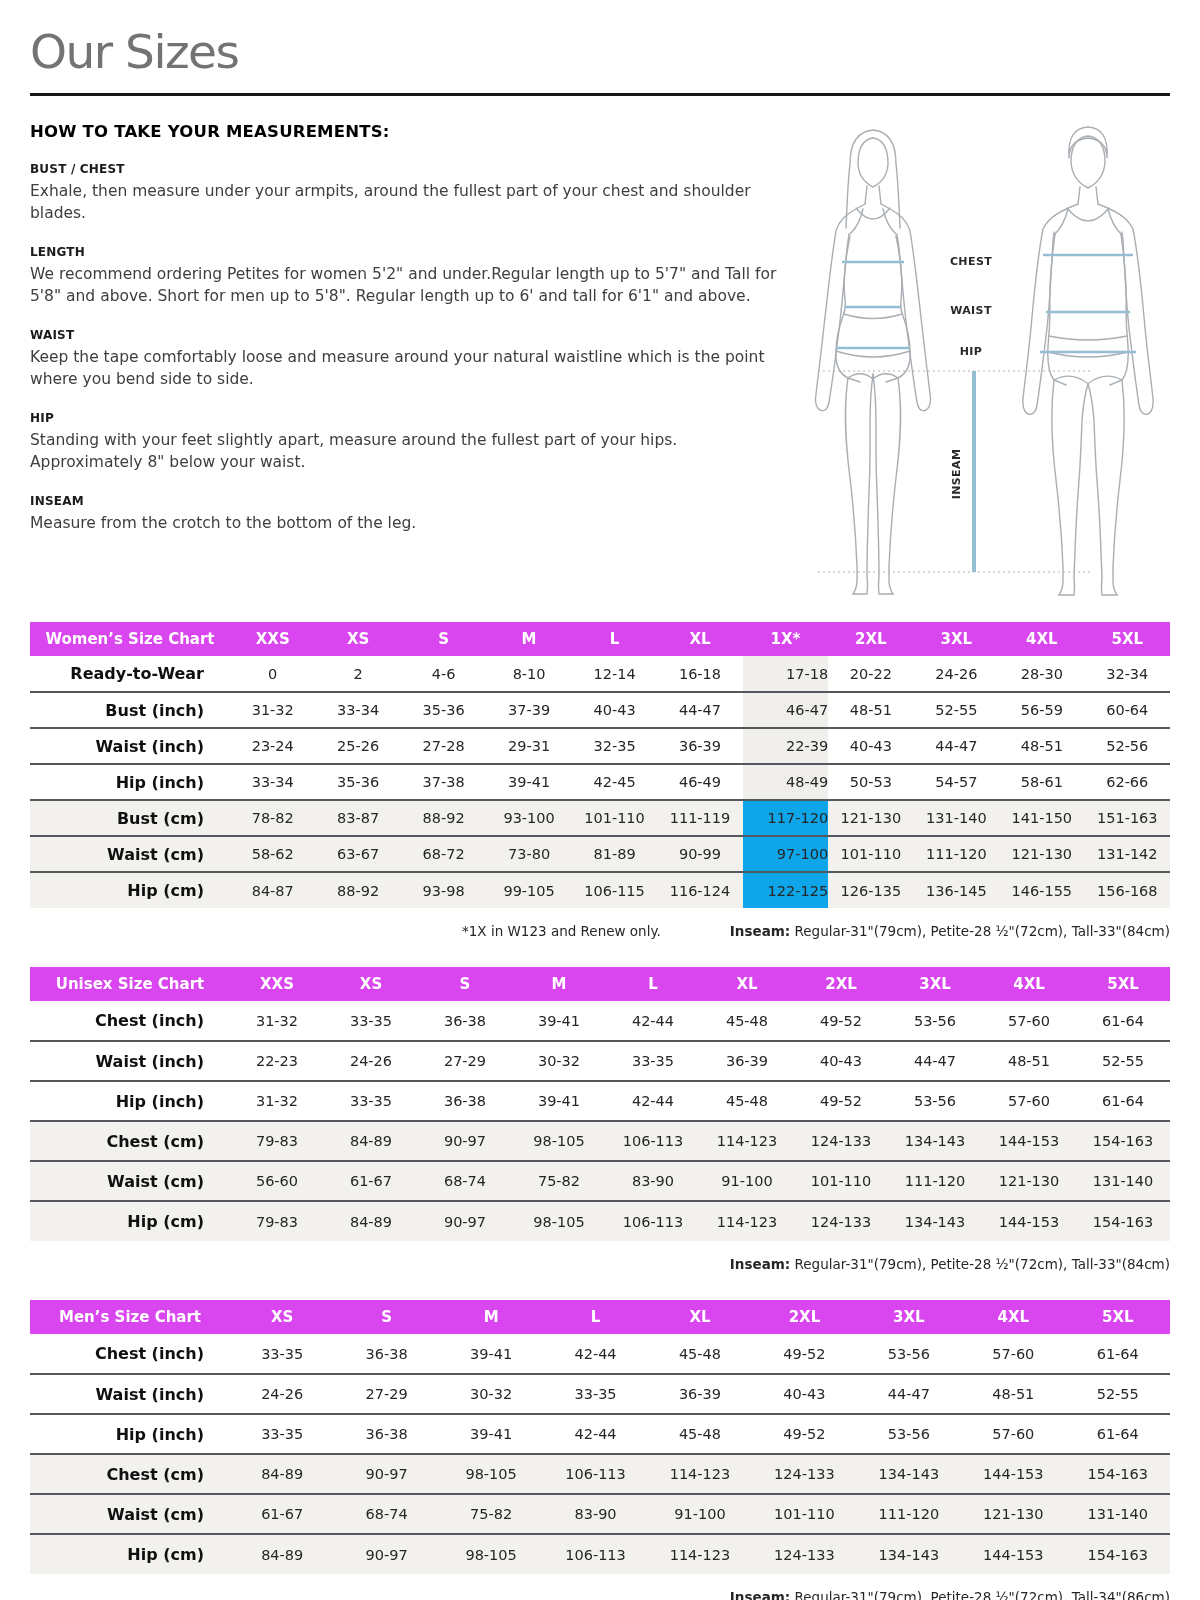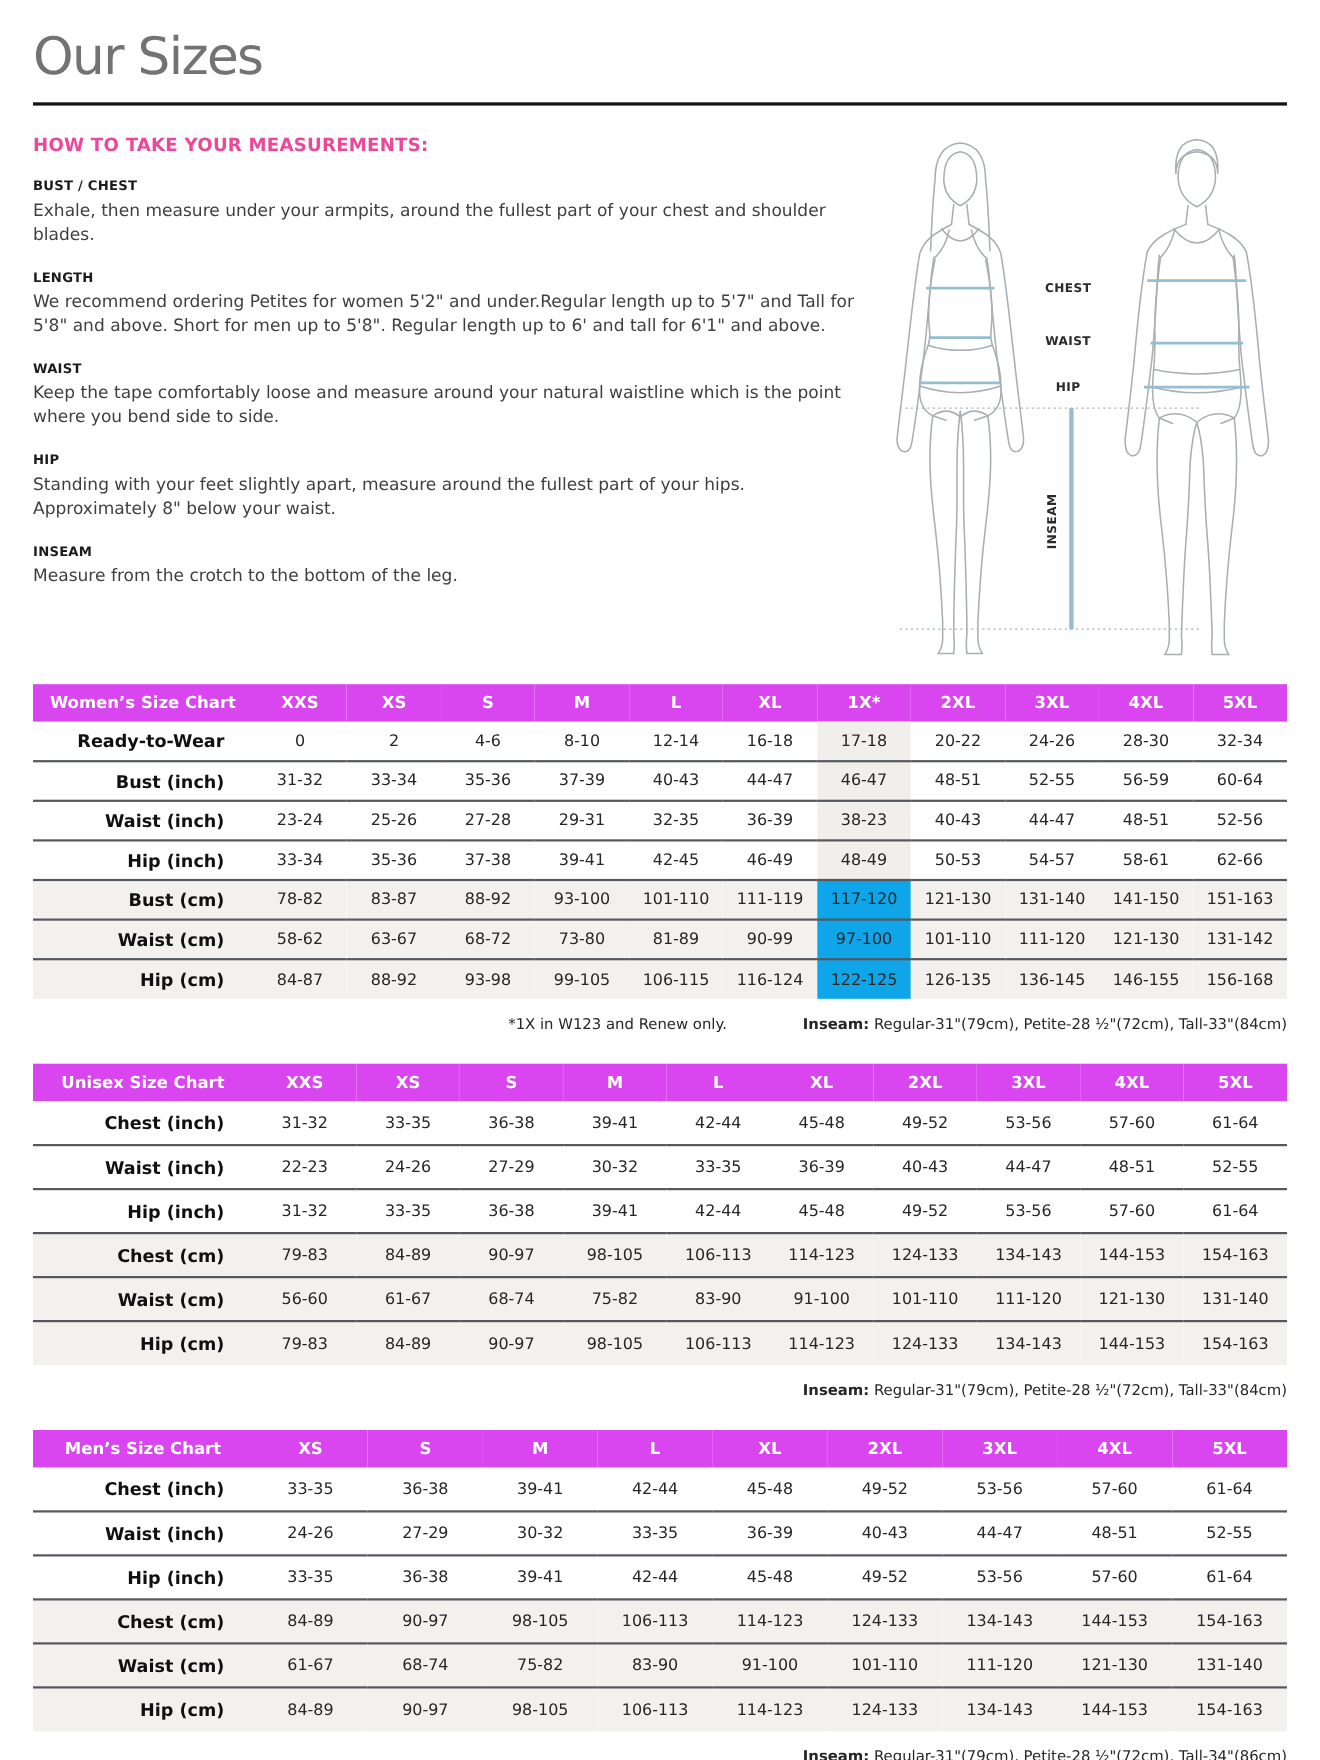--- a/index.html
+++ b/index.html
@@ -23,21 +23,21 @@
   .title-rule {
     border: none;
     border-top: 3px solid #161616;
     margin: 0 0 26px;
   }
 
   .top-section { display: flex; align-items: flex-start; }
   .guide-text { width: 758px; flex: none; }
   h2.how-to {
     font-size: 16.5px; font-weight: bold;
-    margin: 0 0 4px; color: #ec4899; letter-spacing: .2px;
+    margin: 0 0 4px; color: #000000; letter-spacing: .2px;
   }
   .guide-section h3 {
     font-size: 12px; font-weight: bold;
     margin: 21px 0 4px; color: #1b1b1b; letter-spacing: .2px;
   }
   .guide-section p {
     font-size: 15.5px; line-height: 1.42;
     margin: 0; color: #3e3e3e; max-width: 748px;
   }
   .guide-diagram { flex: 1; display: flex; justify-content: center; padding-top: 2px; }
@@ -67,21 +67,21 @@
     text-align: center; font-size: 14.5px; color: #262626;
     height: 36px; padding: 0;
   }
   table.t-unisex td, table.t-men td { height: 40px; }
   .size-table td.row-label {
     text-align: right; padding-right: 26px;
     font-weight: bold; font-size: 16px; color: #101010;
   }
   .size-table tbody tr + tr { border-top: 2px solid #54575c; }
   .size-table tr.shade td { background: #f2f1ee; }
-  .size-table td.hl { background: #f1efeb; }
+  .size-table td.hl { background: #f1efeb; text-align: right; }
   .size-table tr.shade td.hl { background: #0ea5e9; }
 
   .footnote-row {
     display: flex; align-items: center;
     margin: 15px 0 28px;
     font-size: 13.5px; color: #262626;
   }
   .footnote-row .fn-left { margin-left: 432px; }
   .footnote-row .fn-right { margin-left: auto; }
   .fn-bold { font-weight: bold; }
@@ -225,21 +225,21 @@
           <td>60-64</td>
         </tr>
         <tr>
           <td class="row-label">Waist (inch)</td>
           <td>23-24</td>
           <td>25-26</td>
           <td>27-28</td>
           <td>29-31</td>
           <td>32-35</td>
           <td>36-39</td>
-          <td class="hl">38-23</td>
+          <td class="hl">22-39</td>
           <td>40-43</td>
           <td>44-47</td>
           <td>48-51</td>
           <td>52-56</td>
         </tr>
         <tr>
           <td class="row-label">Hip (inch)</td>
           <td>33-34</td>
           <td>35-36</td>
           <td>37-38</td>

